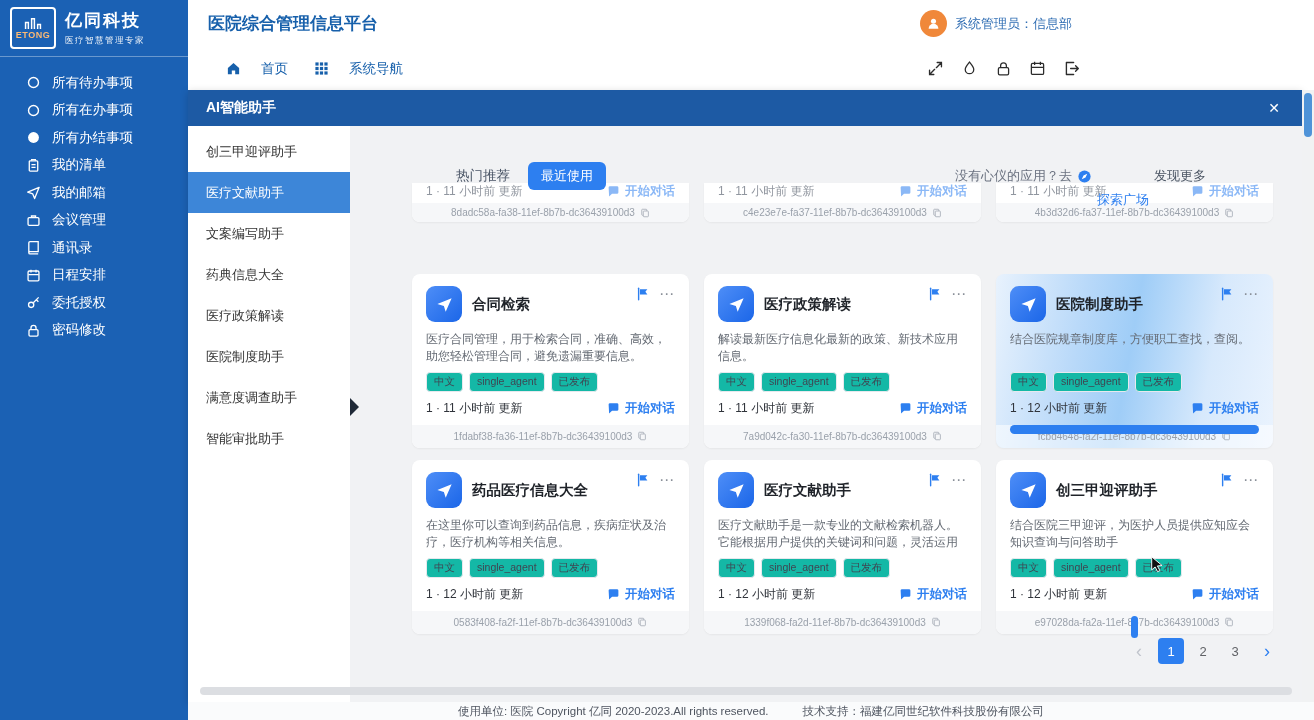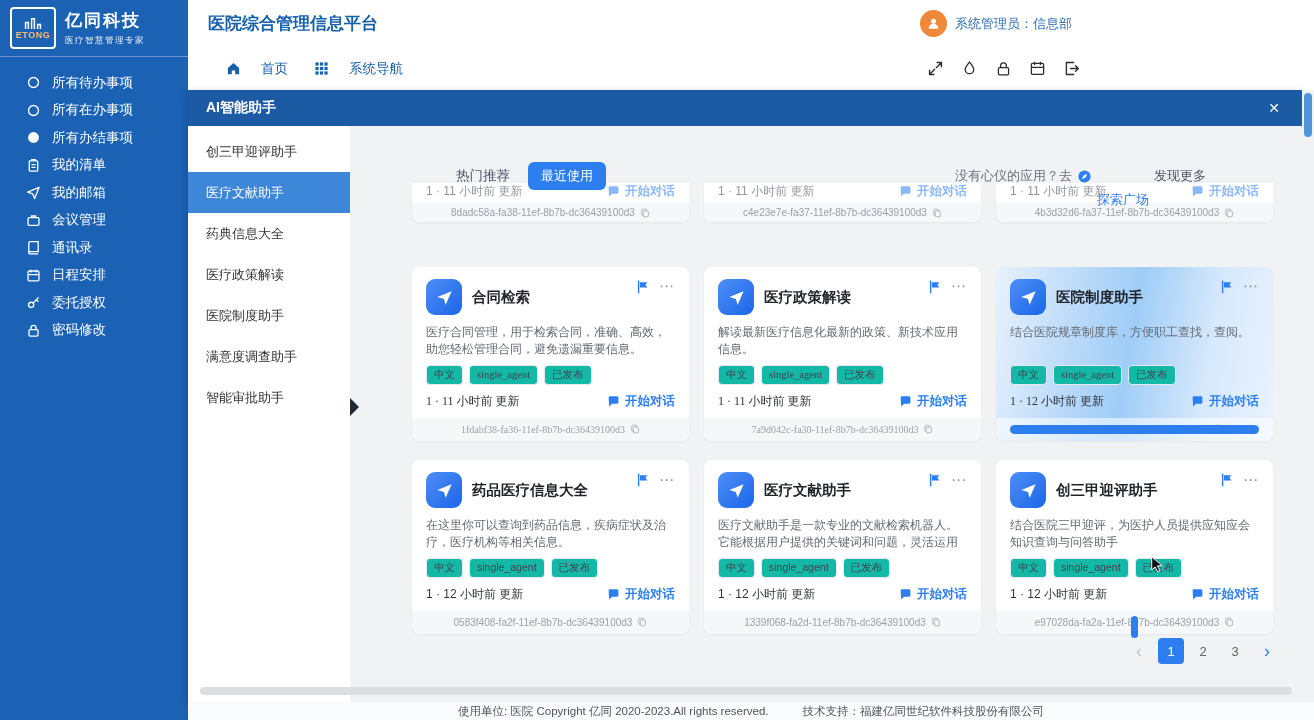--- a/index.html
+++ b/index.html
@@ -54,21 +54,21 @@
   .tabs-row{position:absolute;left:106px;right:96px;top:36px;height:28px;display:flex;align-items:center;z-index:3;}
   .tab-hot{font-size:13.5px;color:#4a5566;margin-right:18px;cursor:pointer;}
   .tab-recent{background:#2d7ff0;color:#fff;font-size:13px;padding:5px 13px;border-radius:6px;cursor:pointer;}
   .explore{margin-left:auto;display:flex;align-items:center;gap:5px;font-size:13px;color:#6b7280;}
   .eicon{width:15px;height:15px;color:#2d7ff0;}
   .explore-link{color:#2d7ff0;cursor:pointer;margin-top:48px;}
   .explore-suffix{color:#4b5563;}
 
   .cards-row{position:absolute;left:62px;display:grid;grid-template-columns:repeat(3,277px);gap:15px;}
   .row-partial{top:57px;z-index:1;}
-  .row-mid{top:141px;z-index:1;font-family:Liberation Serif, serif;}
+  .row-mid{top:148px;z-index:1;}
   .row-bot{top:334px;z-index:1;}
 
   .p-card{height:39px;background:#fff;border-radius:0 0 8px 8px;overflow:hidden;display:flex;flex-direction:column;
     justify-content:flex-end;box-shadow:0 1px 2px rgba(0,0,0,.05);}
   .p-meta{display:flex;align-items:center;justify-content:space-between;padding:0 14px 3px;font-size:12px;
     color:#374151;opacity:.55;}
 
   .card{background:#fff;border-radius:8px;overflow:hidden;box-shadow:0 1px 2px rgba(0,0,0,.05);
     display:flex;flex-direction:column;}
   .card.hl{background:linear-gradient(100deg,#e8f2fd 0%,#b9d9f9 30%,#9fcdf7 48%,#d7e9fc 75%,#eaf3fe 100%);}
@@ -348,20 +348,23 @@
     </div>
     <div class="modal-body">
       <div class="inner-menu">
         <div class="imenu-item">
             <span>创三甲迎评助手</span>
           </div>
         <div class="imenu-item active">
             <span>医疗文献助手</span>
           </div>
         <div class="imenu-item">
+            <span>文案编写助手</span>
+          </div>
+        <div class="imenu-item">
             <span>药典信息大全</span>
           </div>
         <div class="imenu-item">
             <span>医疗政策解读</span>
           </div>
         <div class="imenu-item">
             <span>医院制度助手</span>
           </div>
         <div class="imenu-item">
             <span>满意度调查助手</span>

